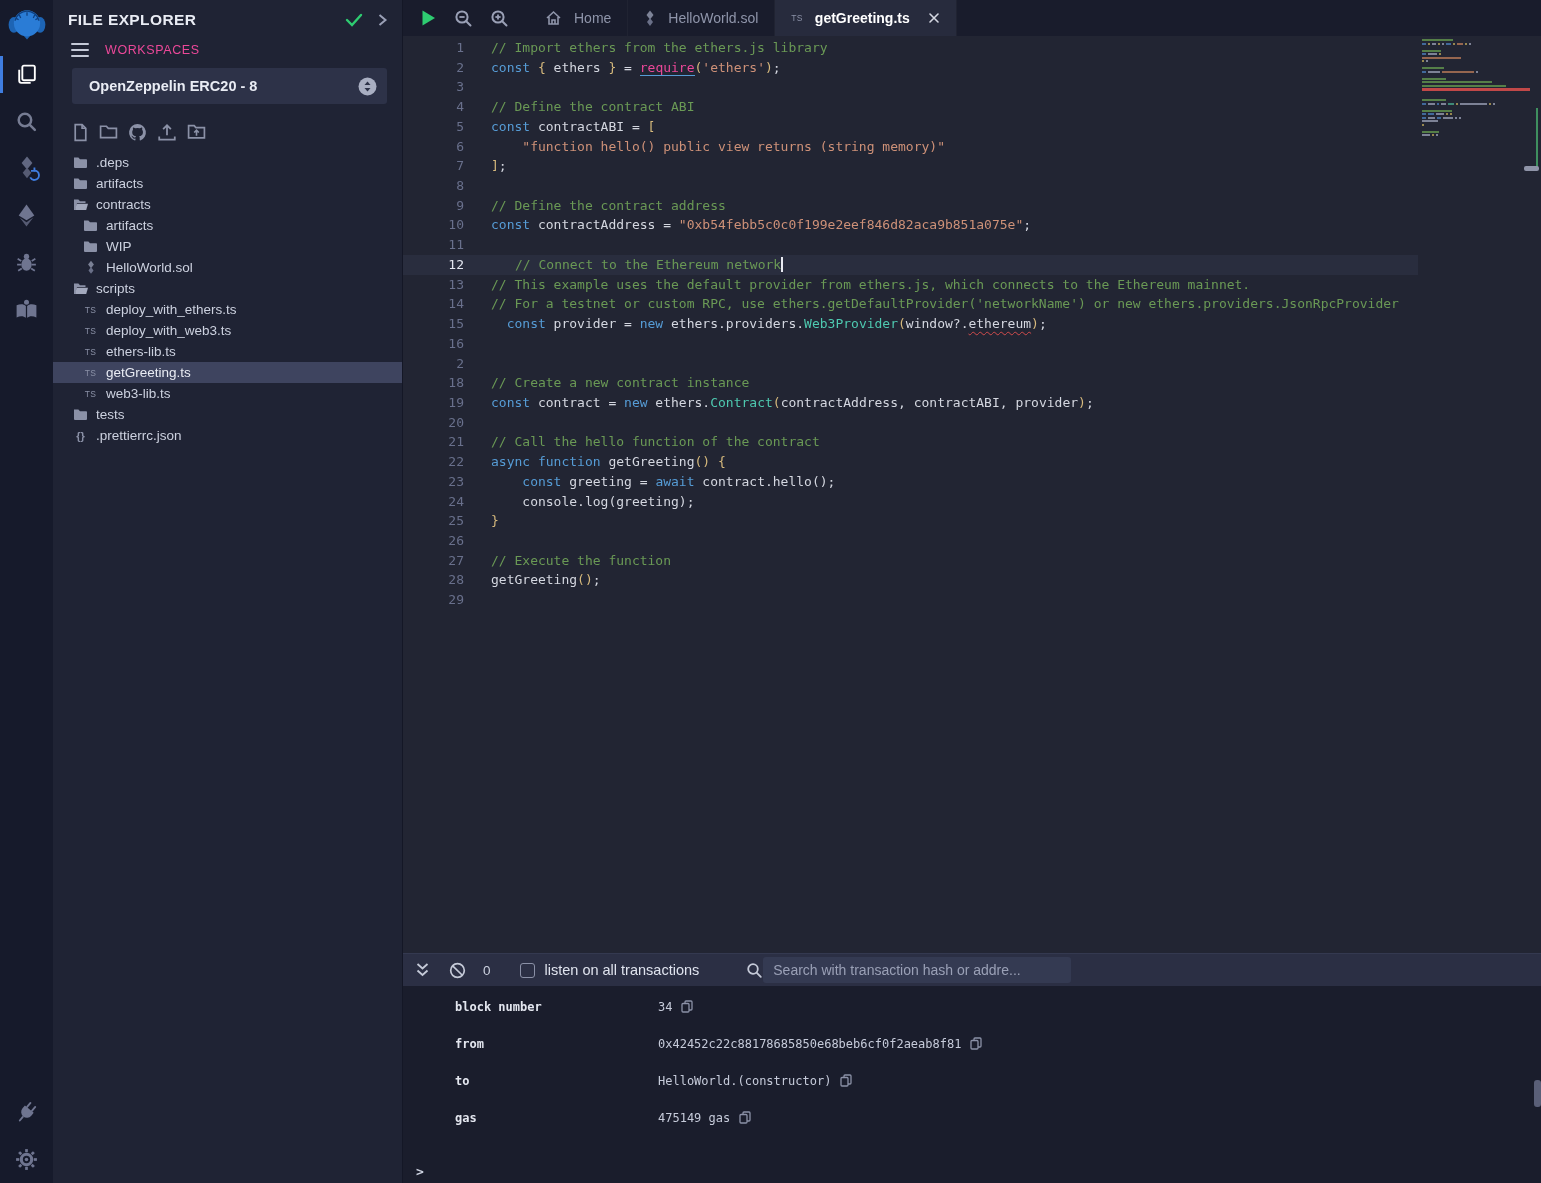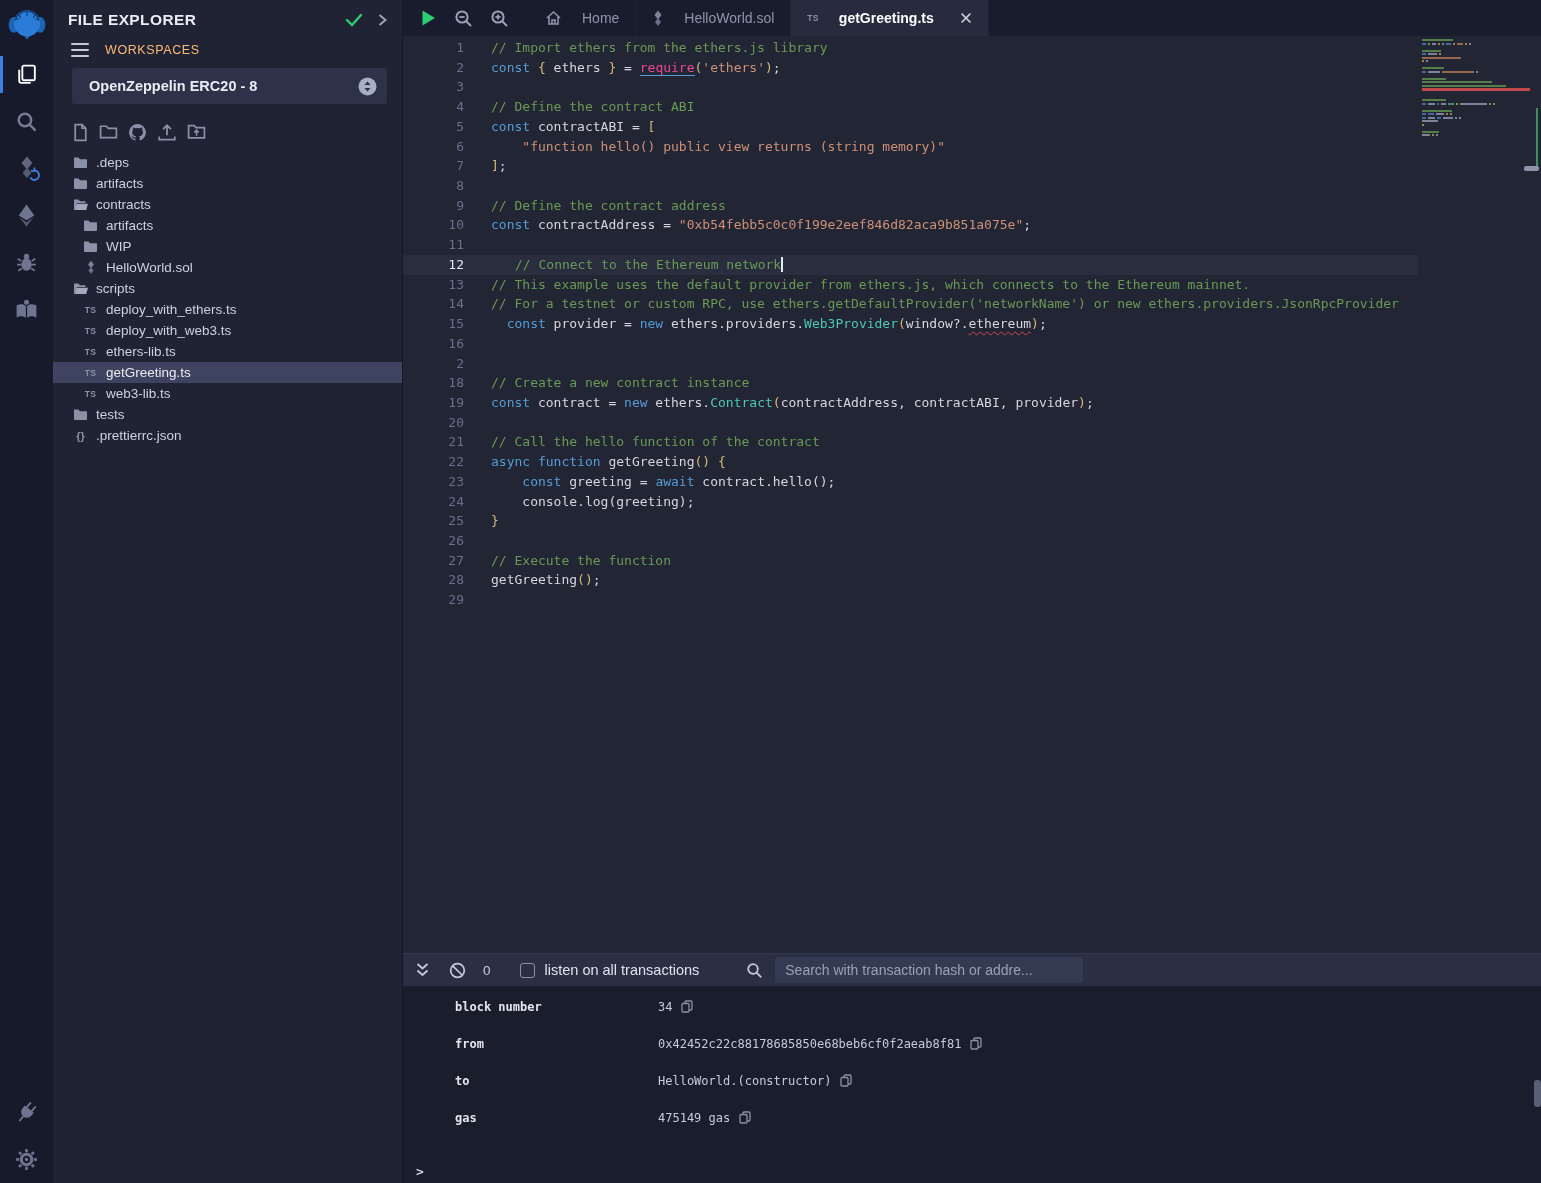--- a/index.html
+++ b/index.html
@@ -18,43 +18,43 @@
 
   
   .side-panel { width:350px; background:#1f2334; flex-shrink:0; color:#c9cedd;
     border-right:1px solid #141726; }
   .sp-header { display:flex; align-items:center; padding:11px 14px 4px 15px; }
   .sp-title { flex:1; font-size:15.5px; font-weight:700; color:#e9ecf4; letter-spacing:.4px; }
   .sp-header .hicon { margin-left:14px; cursor:pointer; display:flex; }
   .ws-row { display:flex; align-items:center; padding:10px 15px 2px 18px; }
   .ws-hamburger { display:flex; flex-direction:column; gap:3.5px; cursor:pointer; margin-right:16px; }
   .ws-hamburger span { width:18px; height:2.2px; background:#c5cad8; border-radius:1px; }
-  .ws-label { font-size:12.5px; color:#fdba74; letter-spacing:.6px; }
+  .ws-label { font-size:12.5px; color:#ec4899; letter-spacing:.6px; }
   .ws-select { margin:9px 15px 0 19px; height:36px; background:#2d3248; border-radius:3px;
     display:flex; align-items:center; padding:0 10px 0 17px; cursor:pointer; }
   .ws-name { flex:1; font-size:14.5px; font-weight:600; color:#e9ecf4; }
   .fe-toolbar { display:flex; gap:10px; padding:19px 0 6px 19px; }
   .fe-toolbar .tbtn { cursor:pointer; display:flex; }
   .tree { margin-top:4px; }
   .tree-row { height:21px; display:flex; align-items:center; padding-left:19px;
     font-size:13.5px; color:#ccd1df; cursor:pointer; white-space:nowrap; }
   .tree-row.lvl1 { padding-left:29px; }
   .tree-row.selected { background:#3e445f; color:#e9ecf4; }
   .tree-ico { width:17px; display:flex; justify-content:center; margin-right:7px; flex-shrink:0; }
-  .badge-ts { font-size:8.5px; font-weight:700; color:#8b91a7; letter-spacing:.3px; }
+  .badge-ts { font-size:8.5px; font-weight:400; color:#8b91a7; letter-spacing:.3px; }
   .badge-json { font-size:11px; font-weight:700; color:#8b91a7; }
 
   
   .main { flex:1; display:flex; flex-direction:column; min-width:0; }
 
   
   .tabbar { height:36px; background:#191c2c; display:flex; align-items:stretch; flex-shrink:0; }
   .tb-actions { display:flex; align-items:center; gap:17px; padding:0 20px 0 17px; }
   .tb-actions > * { cursor:pointer; display:flex; }
-  .tab { display:flex; align-items:center; gap:20px; padding:0 16px; font-size:14px;
+  .tab { display:flex; align-items:center; gap:12px; padding:0 16px; font-size:14px;
     color:#8f95aa; cursor:pointer; border-right:1px solid #202332; }
   .tab.active { background:#272b3d; color:#ffffff; font-weight:700; }
   .tab .close { margin-left:6px; display:flex; cursor:pointer; }
 
   
   .editor-wrap { flex:1; display:flex; min-height:0; background:#222533; position:relative; }
   .code-scroll { flex:1; overflow:hidden; padding-top:2px; }
   .code-line { display:flex; height:19.72px; line-height:19.72px; white-space:pre;
     font-family:"DejaVu Sans Mono", monospace; font-size:13px; }
   .code-line .num { width:61px; text-align:right; color:#69708c; flex-shrink:0; }
@@ -87,21 +87,21 @@
     background:#1a1d2c; border-top:1px solid #343950; position:relative; }
   .term-toolbar { height:32px; background:#2b2f44; display:flex; align-items:center;
     padding-left:12px; flex-shrink:0; }
   .term-toolbar .ticon { display:flex; cursor:pointer; }
   .t-ban { margin-left:19px; }
   .t-count { margin-left:17px; font-size:13.5px; color:#ccd1df; }
   .t-check { margin-left:29px; width:15px; height:15px; border:1.4px solid #8a90a6;
     border-radius:3px; cursor:pointer; }
   .t-check-label { margin-left:10px; font-size:14.5px; color:#dfe3ee; }
   .t-search-ico { margin-left:47px; }
-  .t-input { margin-left:12px; width:308px; height:26px; background:#343a52; border:none;
+  .t-input { width:308px; height:26px; background:#343a52; border:none;
     border-radius:3px; color:#dfe3ee; font-size:14px; padding:0 10px;
     font-family:"Liberation Sans", sans-serif; }
   .t-input::placeholder { color:#9aa0b6; }
   .term-body { flex:1; font-family:"DejaVu Sans Mono", monospace; padding-top:2px; }
   .term-row { height:37px; display:flex; align-items:center; padding-left:52px; }
   .term-label { width:203px; font-size:12px; font-weight:700; color:#e3e6ef; flex-shrink:0; }
   .term-value { font-size:12px; color:#c6cbda; display:flex; align-items:center; gap:9px; }
   .term-value .copy { display:flex; cursor:pointer; }
   .term-prompt { position:absolute; left:13px; bottom:4px; font-size:13px; font-weight:700;
     color:#cfd4e2; font-family:"DejaVu Sans Mono", monospace; }

